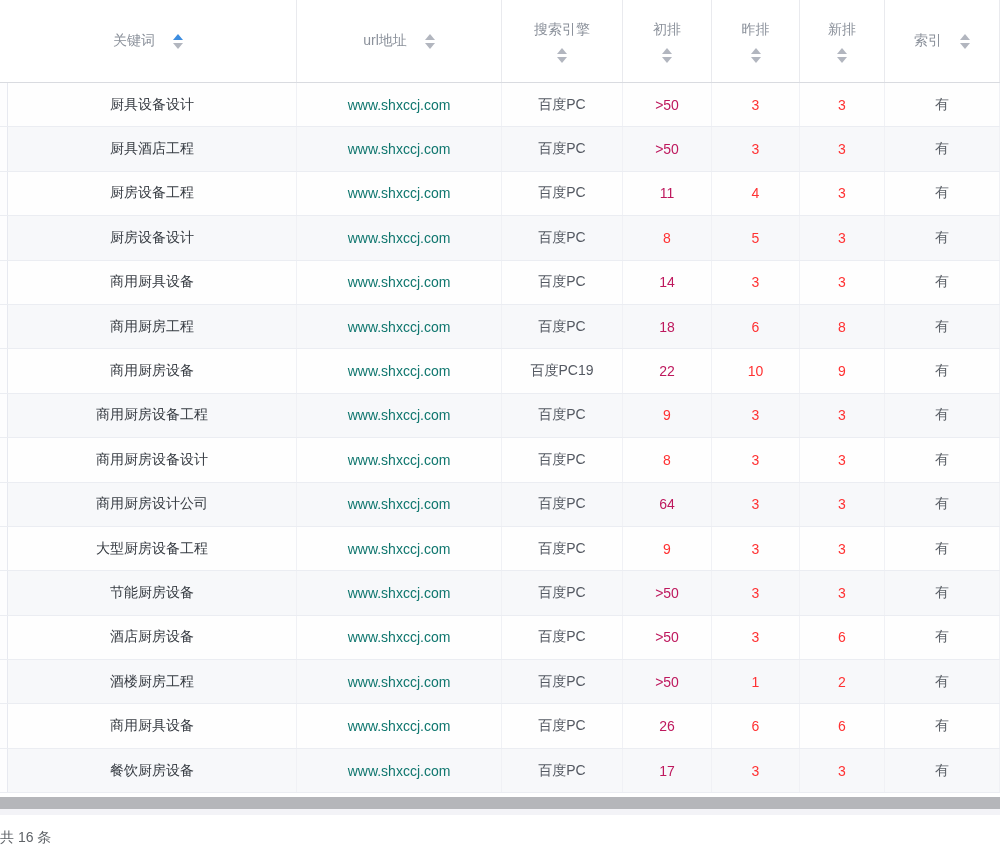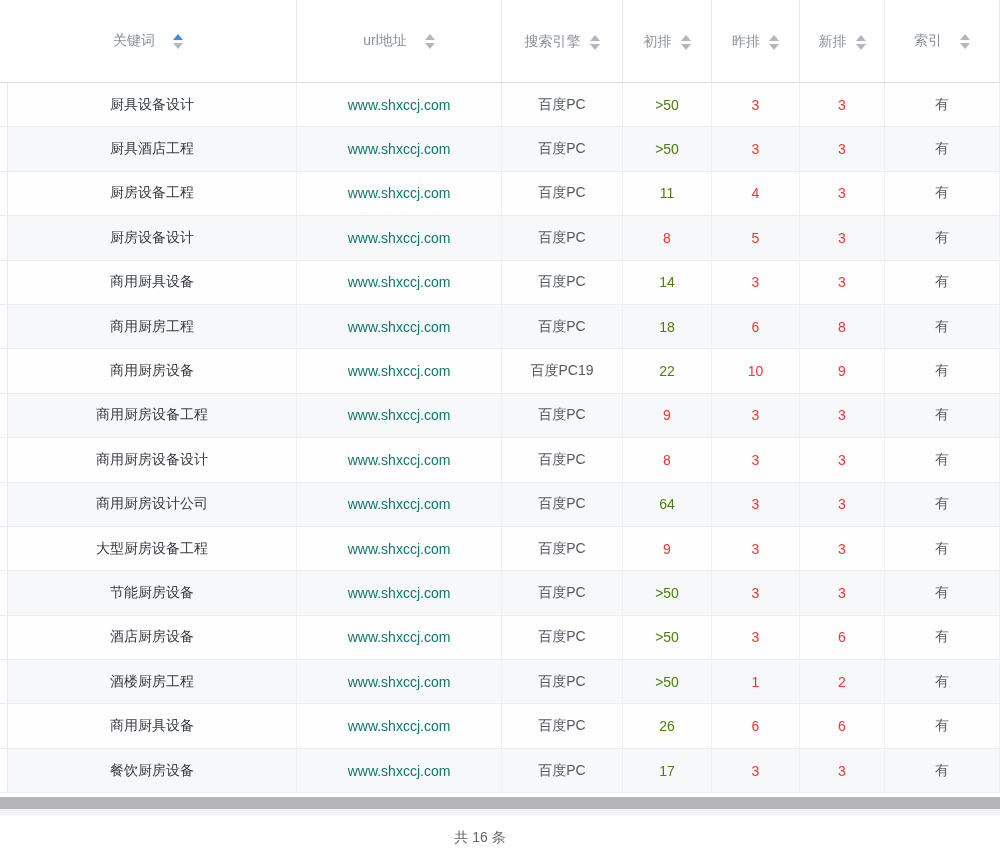--- a/index.html
+++ b/index.html
@@ -24,21 +24,21 @@
     background:#ffffff;
     border-bottom:1px solid #d9dbe0;
   }
   .th{
     display:flex;align-items:center;justify-content:center;
     color:#8b919b;
     border-right:1px solid #e9eaee;
     cursor:pointer;
     gap:18px;
   }
-  .th.stacked{flex-direction:row;gap:9px;padding-top:2px;}
+  .th.stacked{flex-direction:column;gap:9px;padding-top:2px;}
   .th-label{white-space:nowrap;}
 
   
   .caret{display:inline-flex;flex-direction:column;align-items:center;gap:3px;}
   .caret .tri-up{
     width:0;height:0;
     border-left:5px solid transparent;border-right:5px solid transparent;
     border-bottom:6px solid var(--sort-idle);
   }
   .caret .tri-down{
@@ -64,37 +64,37 @@
   .trow.even .cell{background:#f7f8fa;}
   .trow.odd  .cell{background:#fefefe;}
   .cell{
     display:flex;align-items:center;justify-content:center;
     border-right:1px solid #f0f1f5;
     white-space:nowrap;
   }
   .c-keyword{color:#363b42;}
   .c-url{color:#0f766e;}
   .c-engine{color:#545962;}
-  .c-rank{color:#4d7c0f;}
+  .c-rank{color:#be185d;}
   .c-rank.red{color:var(--red);}
   .c-index{color:#5a5f66;}
 
   
   .hscroll-area{margin-top:4px;}
   .hscroll-thumb{
     width:1000px;height:12px;
     background:#b5b6ba;
   }
   .hscroll-track{
     width:1000px;height:6px;
     background:#f3f3f7;
   }
   .tfoot{
     margin-top:14px;
-    text-align:center;
+    text-align:left;
     padding-right:40px;
     color:#5f6368;
   }
 </style>
 </head>
 <body>
 
 <div class="table-wrap">
 
   <div class="thead">

